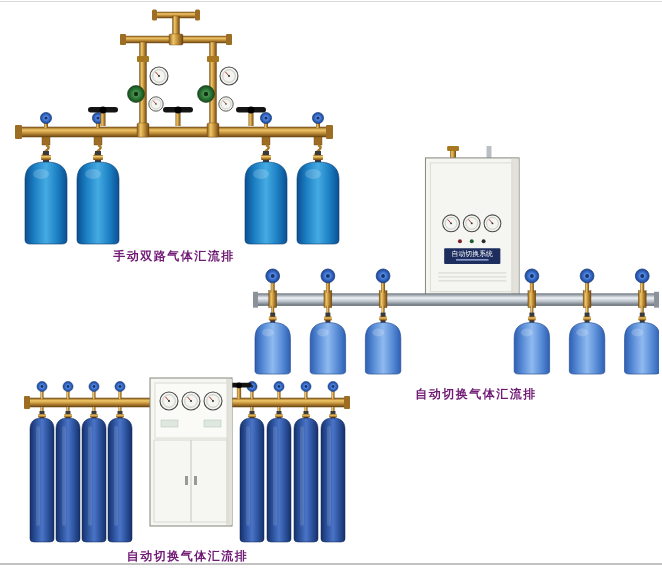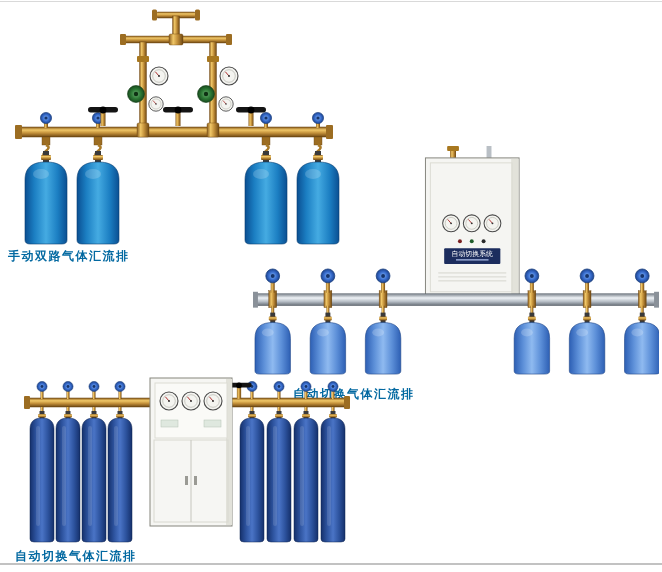--- a/index.html
+++ b/index.html
@@ -5,21 +5,21 @@
   *{margin:0;padding:0;box-sizing:border-box}
   html,body{width:662px;height:572px;background:#ffffff;overflow:hidden;
     font-family:"Liberation Sans",sans-serif;position:relative}
   .frame-line{position:absolute;left:0;width:662px}
   .frame-line.top{top:1px;height:1px;background:#d9d9d9}
   .frame-line.bottom{top:563px;height:2px;background:#c2c2c2}
   figure{position:absolute;margin:0}
   #fig1{left:8px;top:6px;width:332px}
   #fig2{left:253px;top:146px;width:406px}
   #fig3{left:15px;top:374px;width:345px}
-  figcaption{font-size:12px;font-weight:bold;color:#0369a1;
+  figcaption{font-size:12px;font-weight:bold;color:#701a75;text-align:center;
     letter-spacing:1.5px;margin-top:2px;white-space:nowrap}
   #fig2 figcaption{padding-left:40px}
   svg{display:block}
   text{font-family:"Liberation Sans",sans-serif}
 </style>
 </head>
 <body>
 
 <svg width="0" height="0" style="position:absolute" aria-hidden="true">
   <defs>

